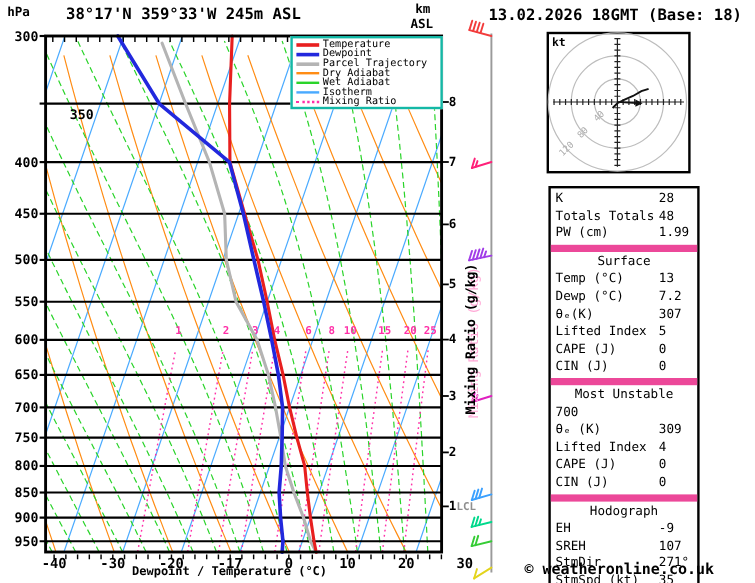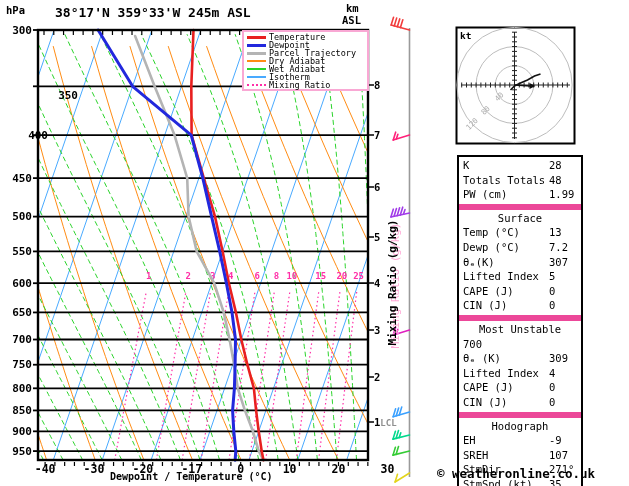--- a/index.html
+++ b/index.html
@@ -3,21 +3,21 @@
 <meta charset="utf-8">
 <style>
   html,body{margin:0;padding:0;background:#fff;}
   body{width:629px;height:486px;position:relative;overflow:hidden;
        font-family:"DejaVu Sans Mono",monospace;color:#000;}
   #app{position:absolute;inset:0;}
   .abs{position:absolute;white-space:nowrap;}
   .bold{font-weight:700;}
   #plot-svg{position:absolute;left:0;top:0;}
   #legend{position:absolute;left:242px;top:30px;width:127px;height:61px;
-          border:2px solid #f9a8d4;background:#fff;box-sizing:border-box;
+          border:2px solid #14b8a6;background:#fff;box-sizing:border-box;
           display:flex;flex-direction:column;justify-content:space-around;padding:1px 0;}
   .lrow{display:flex;align-items:center;height:8px;font-size:8.5px;line-height:8px;}
   .lsample{width:19px;margin:0 3px 0 3px;flex:none;}
   #datatable{position:absolute;left:457px;top:155px;width:126px;
              border:2px solid #000;background:#fff;box-sizing:border-box;
              font-size:10.5px;}
   .tsection{border-top:6px solid #ec4899;padding:1px 0 2px 0;}
   .tsection:first-child{border-top:none;}
   .thead{text-align:center;line-height:14.6px;height:14.6px;}
   .trow{display:flex;line-height:14.6px;height:14.6px;padding:0 0 0 4px;}
@@ -339,20 +339,21 @@
         <path d="M510.5 90L514.5 86L520.5 83L527.5 80L534.5 76L540.5 74" stroke="#111" fill="none" stroke-width="1.6"></path>
         <line x1="514.5" y1="85" x2="530.5" y2="86" stroke="#111" stroke-width="1.4"></line>
         <path d="M535.5 86 L529.5 83 L529.5 89 Z" fill="#111"></path>
       </g>
     </svg>
 
   <span class="abs bold" style="left:6px;top:4px;font-size:10.5px;">hPa</span>
   <span class="abs bold" style="left:55px;top:5px;font-size:13px;">38°17'N 359°33'W 245m ASL</span>
   <span class="abs bold" style="left:346px;top:2px;font-size:10.5px;">km</span>
   <span class="abs bold" style="left:342px;top:14px;font-size:10.5px;">ASL</span>
+  <span class="abs bold" style="left:407px;top:6px;font-size:13px;">13.02.2026 18GMT (Base: 18)</span>
 
   <div id="legend">
       <div class="lrow">
         <span class="lsample" style="background: rgb(232, 31, 31); height: 3px;"></span>
         <span>Temperature</span>
       </div>
       <div class="lrow">
         <span class="lsample" style="background: rgb(34, 40, 221); height: 3px;"></span>
         <span>Dewpoint</span>
       </div>
@@ -466,21 +467,21 @@
         <div class="trow">
           <span class="tlabel">StmSpd (kt)</span>
           <span class="tvalue">35</span>
         </div>
       </div>
     </div>
 
   <span class="abs bold" style="left:437px;top:466px;font-size:12.5px;">© weatheronline.co.uk</span>
 <span style="top: 23.5px;" class="abs ptick">300</span>
     <span style="top: 89px; padding-left: 46px;" class="abs ptick">350</span>
-    <span style="top: 128.59px; padding-left: 16px;" class="abs ptick">400</span>
+    <span style="top: 128.59px;" class="abs ptick">400</span>
     <span style="top: 171.616px;" class="abs ptick">450</span>
     <span style="top: 210.105px;" class="abs ptick">500</span>
     <span style="top: 244.921px;" class="abs ptick">550</span>
     <span style="top: 276.707px;" class="abs ptick">600</span>
     <span style="top: 305.946px;" class="abs ptick">650</span>
     <span style="top: 333.018px;" class="abs ptick">700</span>
     <span style="top: 358.221px;" class="abs ptick">750</span>
     <span style="top: 381.797px;" class="abs ptick">800</span>
     <span style="top: 403.943px;" class="abs ptick">850</span>
     <span style="top: 424.823px;" class="abs ptick">900</span>

